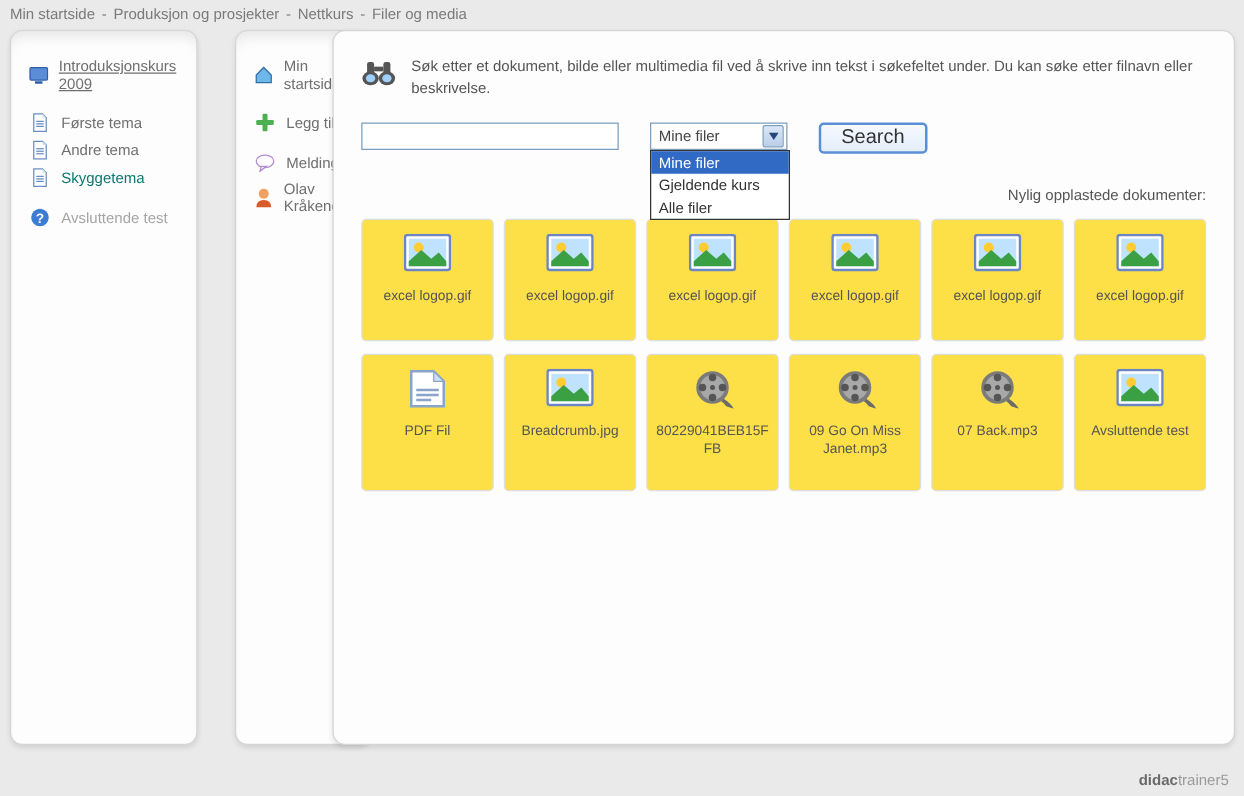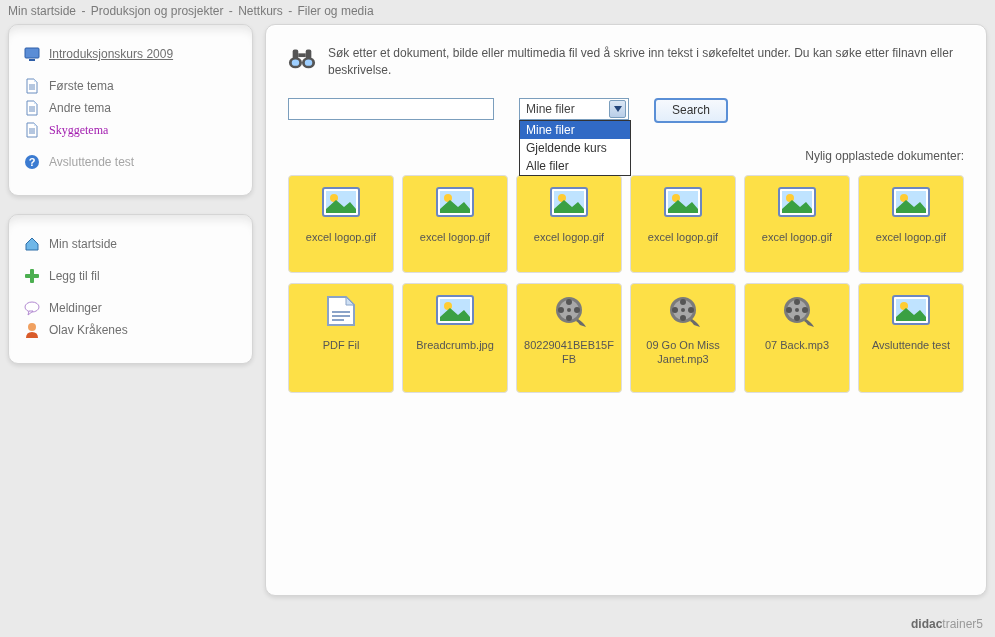--- a/index.html
+++ b/index.html
@@ -22,22 +22,21 @@
 
   .layout {
     display: flex;
     gap: 12px;
     padding: 0 8px;
   }
 
   .sidebar {
     width: 246px;
     display: flex;
-    flex-direction: column;
-    gap: 18px;
+    gap: 30px;
   }
 
   .panel {
     background: #fdfdfd;
     border: 1px solid #d5d5d5;
     border-radius: 10px;
     box-shadow: 0 2px 4px rgba(0,0,0,0.1), inset 0 10px 10px -6px #e5e5e5;
     padding: 18px 14px 22px 14px;
   }
 
@@ -122,21 +121,21 @@
     background: #316ac5;
     color: #fff;
   }
   .search-btn {
     height: 25px;
     padding: 0 16px;
     border: 2px solid #5a8fd6;
     border-radius: 4px;
     background: linear-gradient(#f6f9fd,#e3eefb);
     color: #333;
-    font-size: 12px;
+    font-size: 16px;
     cursor: pointer;
   }
 
   .recent-label { color:#555; margin-bottom: 12px; text-align: right; }
 
   .files-grid {
     display: grid;
     grid-template-columns: repeat(6, 106px);
     gap: 8px;
   }
@@ -283,21 +282,21 @@
             <a style="text-decoration:none;color:inherit;">Første tema</a>
           </li>
           <li>
             <span class="icon">
               <svg width="16" height="16" viewBox="0 0 16 16">
                 <use href="#ic-doc"></use>
               </svg>
             </span>
             <a style="text-decoration:none;color:inherit;">Andre tema</a>
           </li>
-          <li style="color: #a21caf; font-family: Liberation Serif, serif;">
+          <li style="color: #0f766e;">
             <span class="icon">
               <svg width="16" height="16" viewBox="0 0 16 16">
                 <use href="#ic-doc"></use>
               </svg>
             </span>
             <a style="text-decoration:none;color:inherit;">Skyggetema</a>
           </li>
           <li class="block-gap"></li>
           <li style="color: rgb(165, 165, 165);">
             <span class="icon">

